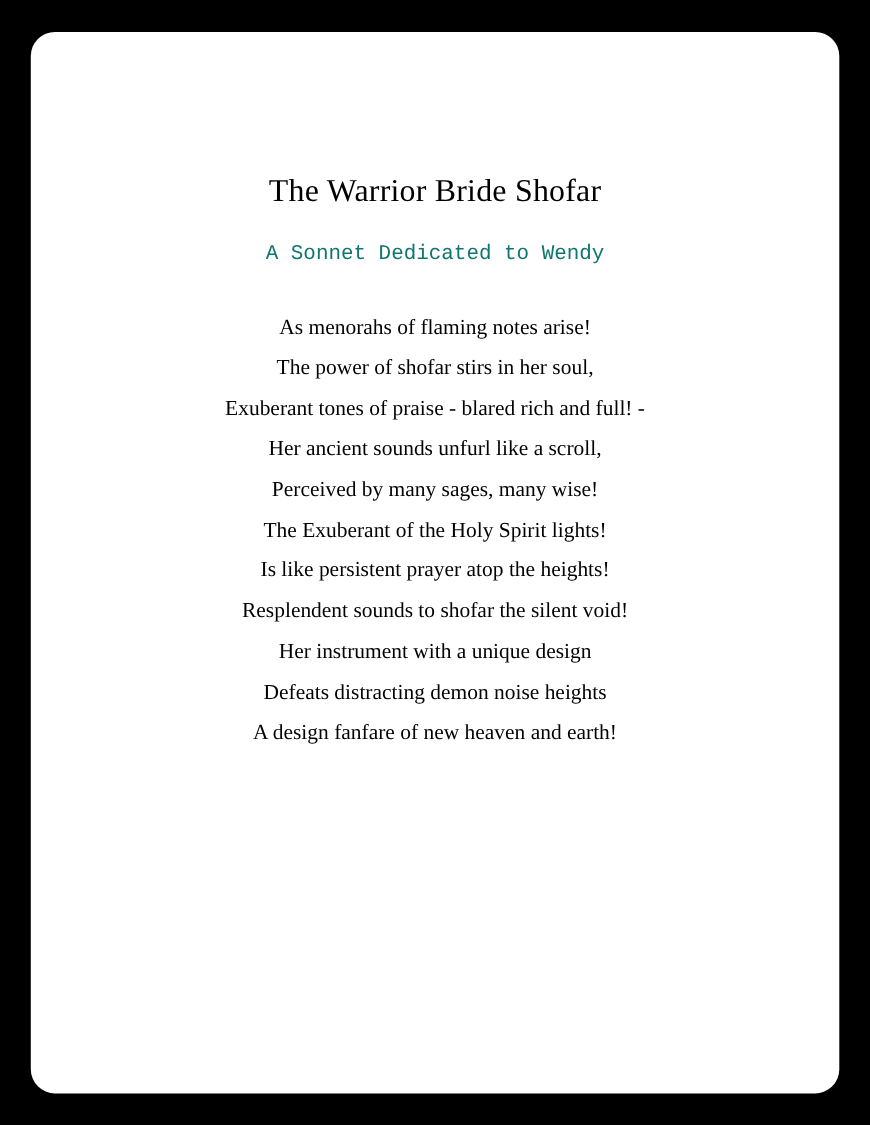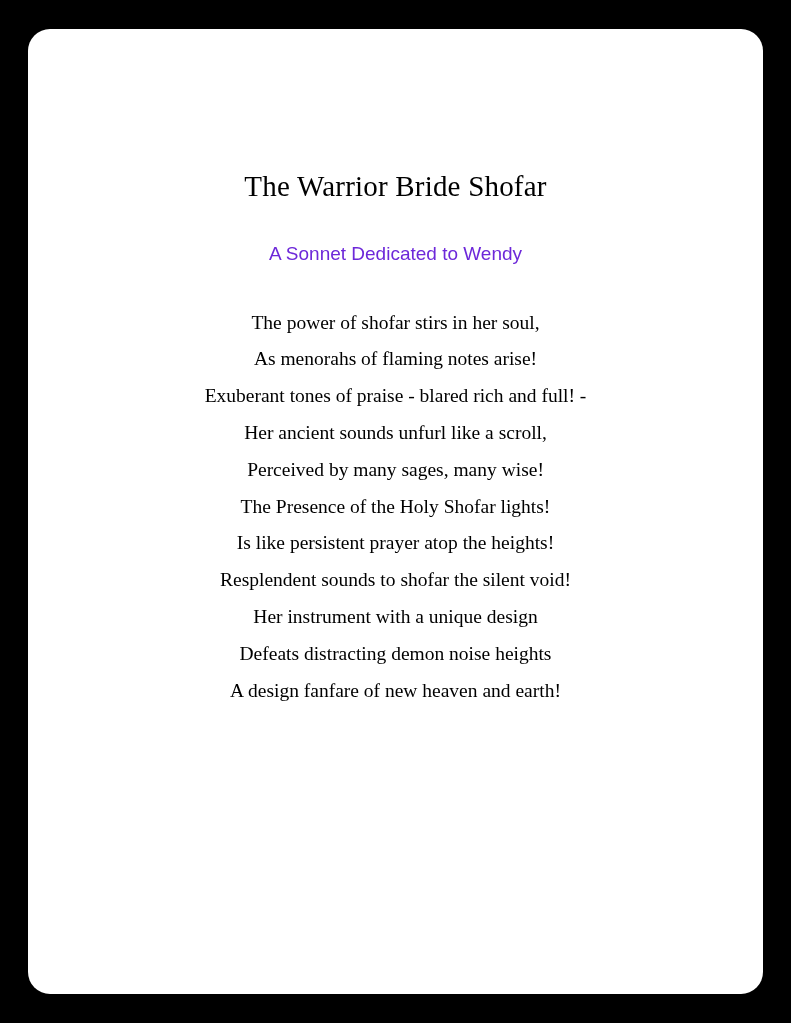--- a/index.html
+++ b/index.html
@@ -26,29 +26,29 @@
   }
   .poem-body {
     padding-top: 124px;
     text-align: center;
   }
   .poem-title {
     font-family: "Liberation Serif", serif;
     font-size: 29px;
     font-weight: normal;
     color: #000000;
-    margin: 16px;
+    margin: 4px;
     line-height: 1.2;
     letter-spacing: 0.2px;
   }
   .poem-subtitle {
-    font-family: Liberation Sans, sans-serif;
+    font-family: Liberation Mono, monospace;
     font-size: 19px;
     font-weight: normal;
-    color: #6d28d9;
+    color: #0f766e;
     margin: 0;
     padding-top: 23px;
     line-height: 1.2;
   }
   .poem-lines {
     padding-top: 39px;
   }
   .poem-line {
     font-family: "Liberation Serif", serif;
     font-size: 19.5px;
@@ -58,26 +58,26 @@
   }
 </style>
 </head>
 <body>
 
 <div class="page-frame">
   <div class="poem-body">
     <h1 class="poem-title">The Warrior Bride Shofar</h1>
     <div class="poem-subtitle">A Sonnet Dedicated to Wendy</div>
     <div class="poem-lines">
+      <div class="poem-line">As menorahs of flaming notes arise!</div>
       <div class="poem-line">The power of shofar stirs in her soul,</div>
-      <div class="poem-line">As menorahs of flaming notes arise!</div>
       <div class="poem-line">Exuberant tones of praise - blared rich and full! -</div>
       <div class="poem-line">Her ancient sounds unfurl like a scroll,</div>
       <div class="poem-line">Perceived by many sages, many wise!</div>
-      <div class="poem-line">The Presence of the Holy Shofar lights!</div>
+      <div class="poem-line">The Exuberant of the Holy Spirit lights!</div>
       <div class="poem-line">Is like persistent prayer atop the heights!</div>
       <div class="poem-line">Resplendent sounds to shofar the silent void!</div>
       <div class="poem-line">Her instrument with a unique design</div>
       <div class="poem-line">Defeats distracting demon noise heights</div>
       <div class="poem-line">A design fanfare of new heaven and earth!</div>
     </div>
   </div>
 </div>
 
 </body></html>

